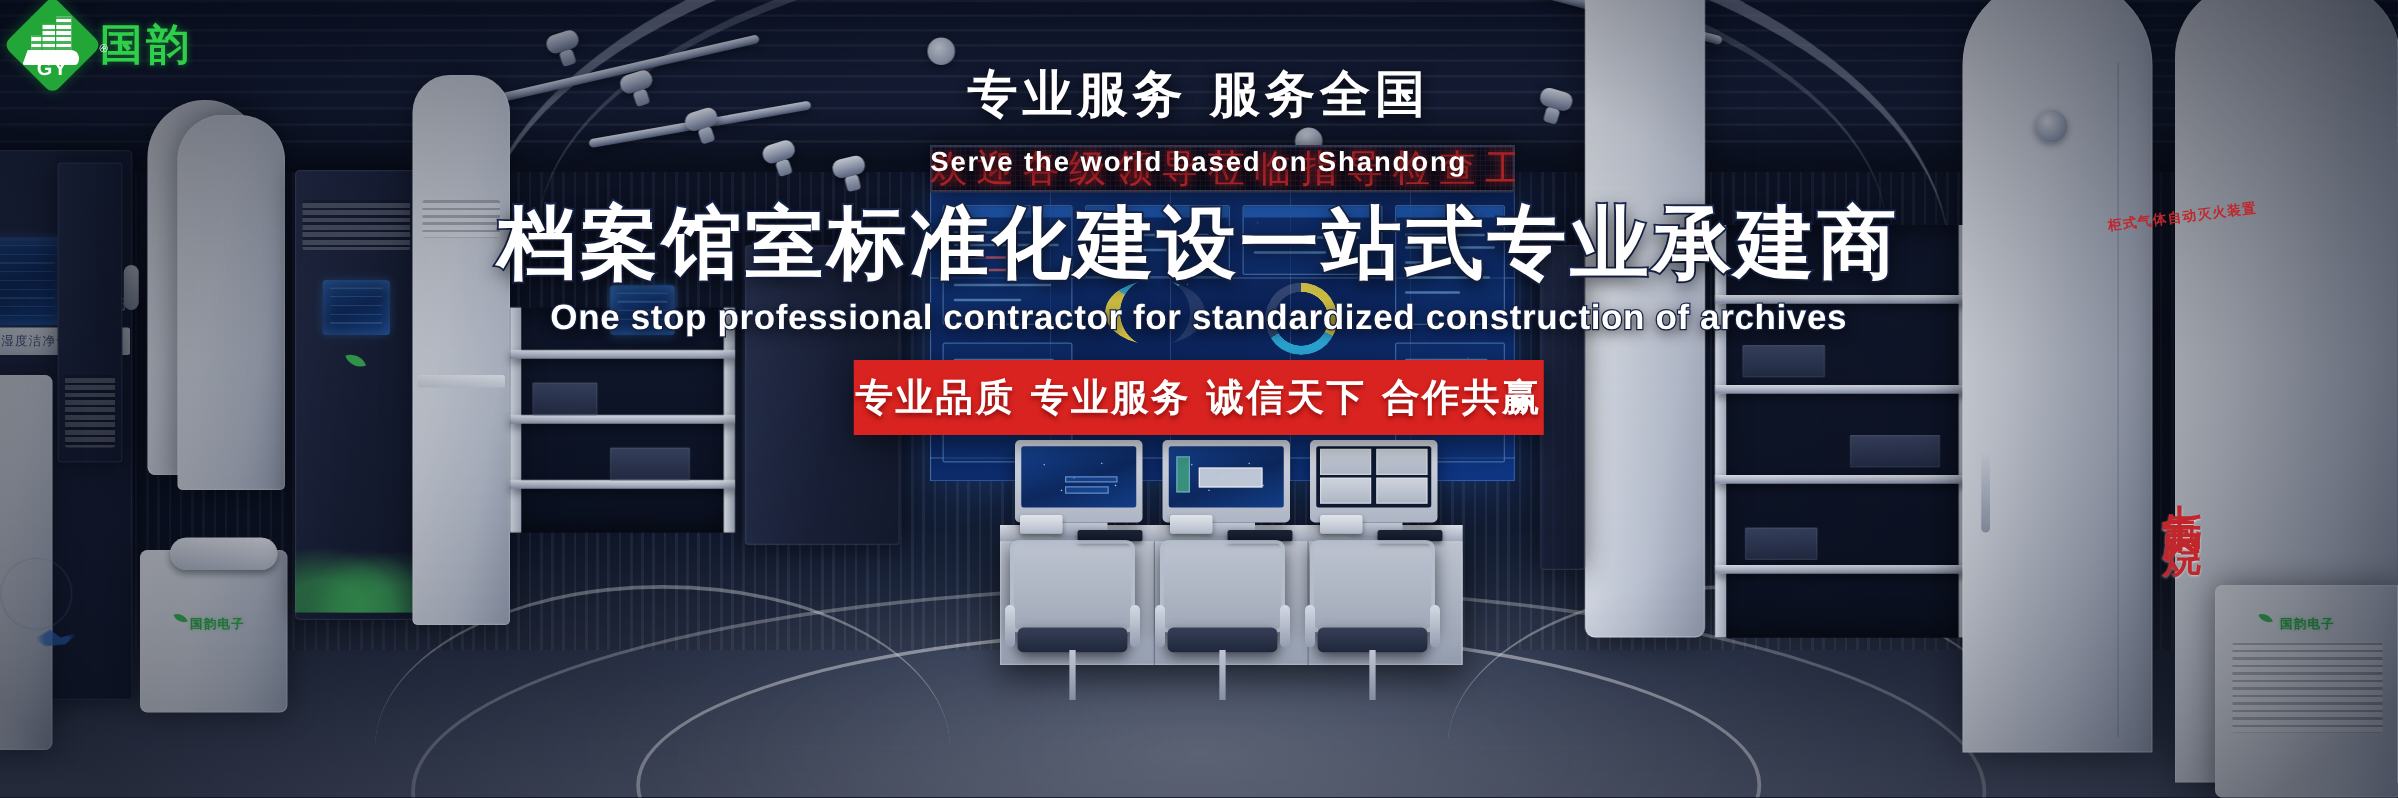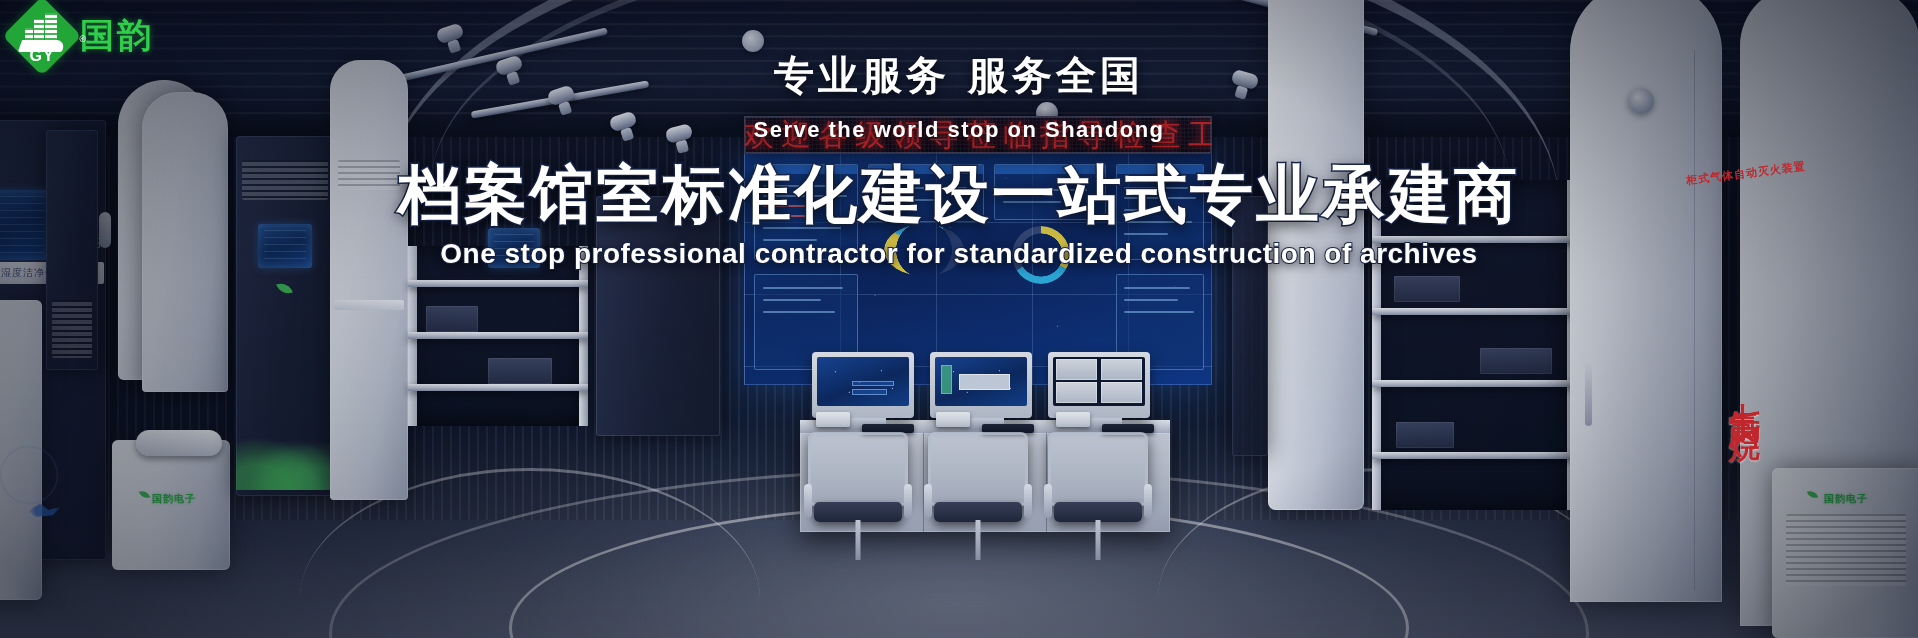--- a/index.html
+++ b/index.html
@@ -704,23 +704,26 @@
           <div class="lb-win"></div>
           <div class="lb-swoosh"></div>
           <div class="lb-gy">GY</div>
         </div>
       </div>
       <div class="logo-name">国韵</div>
     </div>
 
     <div class="headline-block">
       <div class="tagline-cn">专业服务 服务全国</div>
-      <div class="tagline-en">Serve the world stop on Shandong</div>
+      <div class="tagline-en">Serve the world based on Shandong</div>
       <div class="main-title">档案馆室标准化建设一站式专业承建商</div>
       <div class="sub-title">One stop professional contractor for standardized construction of archives</div>
     </div>
 
+    <div class="red-banner">
+      <span class="red-banner-text">专业品质 专业服务 诚信天下 合作共赢</span>
+    </div>
 
     <div class="vert-label-top">柜式气体自动灭火装置</div>
     <div class="vert-label">七氟丙烷</div>
   </div>
 
 </div>
 
 </body></html>

